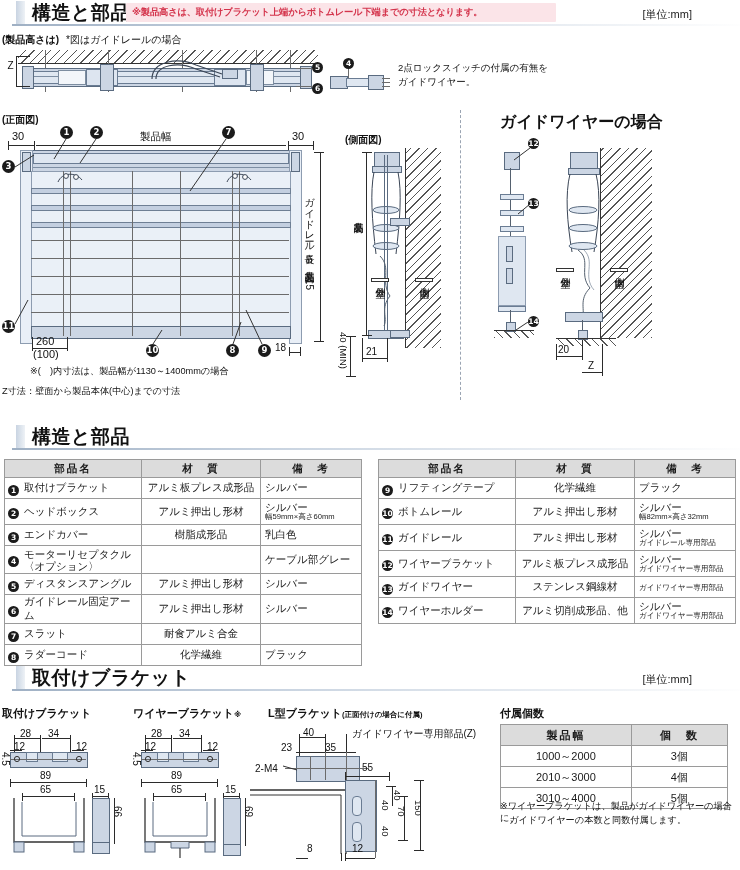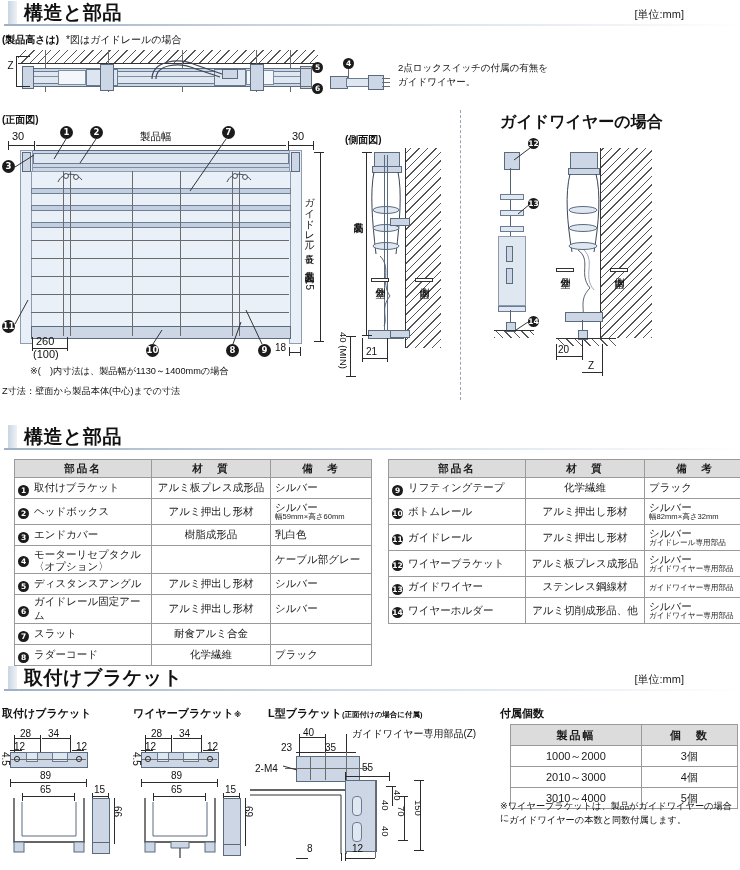--- a/index.html
+++ b/index.html
@@ -5,21 +5,21 @@
   html,body{margin:0;padding:0;}
   body{
     width:740px;height:870px;position:relative;overflow:hidden;
     background:#ffffff;
     font-family:"Liberation Sans","DejaVu Sans",sans-serif;
     color:#1a1a1a;font-size:11px;
   }
   .abs{position:absolute;}
 
   
-  .sec-head{position:absolute;left:4px;width:684px;height:26px;}
+  .sec-head{position:absolute;left:12px;width:684px;height:26px;}
   .sec-head .bar{position:absolute;left:4px;top:1px;width:9px;height:23px;
      background:linear-gradient(to right,#c9d4e2 0%,#dfe6ee 60%,#eef2f6 100%);}
   .sec-head .ttl{position:absolute;left:20px;top:0px;font-size:19px;font-weight:700;
      letter-spacing:.5px;color:#111;}
   .sec-head .rule{position:absolute;left:0;bottom:0;width:740px;height:2px;
      background:linear-gradient(to right,#9fb0c4 0%,#c8d3e0 35%,#ffffff 100%);}
   .unit{position:absolute;right:4px;top:7px;font-size:11px;color:#222;}
 
   .notice{position:absolute;left:114px;top:3px;width:430px;height:19px;
      background:#fbe4e8;border-radius:1px;}
@@ -55,21 +55,21 @@
         #555 0 1px, transparent 1px 6px);}
 
   
   .mbody{position:absolute;background:#ccd6e4;border:1px solid #5a6b80;}
   .mbody2{position:absolute;background:#dfe7f1;border:1px solid #6a7c93;}
   .mlight{position:absolute;background:#eef3f9;border:1px solid #7d8 da0;}
   .slat{position:absolute;background:#c3cfe0;border:1px solid #6e7f94;}
   .panel{position:absolute;background:#e9eff7;border:1px solid #8d9cb0;}
 
   
-  table{border-collapse:collapse;font-size:10.5px;margin-left:10px;}
+  table{border-collapse:collapse;font-size:10.5px;}
   .ptab{position:absolute;}
   .ptab th,.ptab td{border:1px solid #9a9a9a;padding:0;}
   .ptab th{background:#dcdcdc;font-weight:700;text-align:center;height:17px;
      font-size:10.5px;letter-spacing:2px;}
   .ptab td{height:20px;}
   .c-no{width:17px;text-align:center;vertical-align:middle;border-right:none !important;}
   .c-nm{padding-left:2px !important;border-left:none !important;}
   .c-mt{text-align:center;}
   .c-rm{padding-left:4px !important;}
   .sub{display:block;font-size:7.6px;line-height:9px;margin-top:-1px;}
@@ -86,20 +86,23 @@
   .brkttl small{font-size:7.5px;font-weight:700;}
 
   .dashv{position:absolute;border-left:1px dashed #9aa4b2;}
 </style>
 </head>
 <body>
 
 <div class="sec-head" style="top:0;">
   <div class="bar"></div>
   <div class="ttl">構造と部品</div>
+  <div class="notice">
+    <span>※製品高さは、取付けブラケット上端からボトムレール下端までの寸法となります。</span>
+  </div>
   <div class="unit">[単位:mm]</div>
   <div class="rule"></div>
 </div>
 
 <div class="lbl b" style="left:2px;top:33px;">(製品高さは)</div>
 <div class="lbl" style="left:66px;top:33px;">*図はガイドレールの場合</div>
 
 <div>
 
   <div class="hatch" style="left:18px;top:50px;width:300px;height:14px;"></div>

